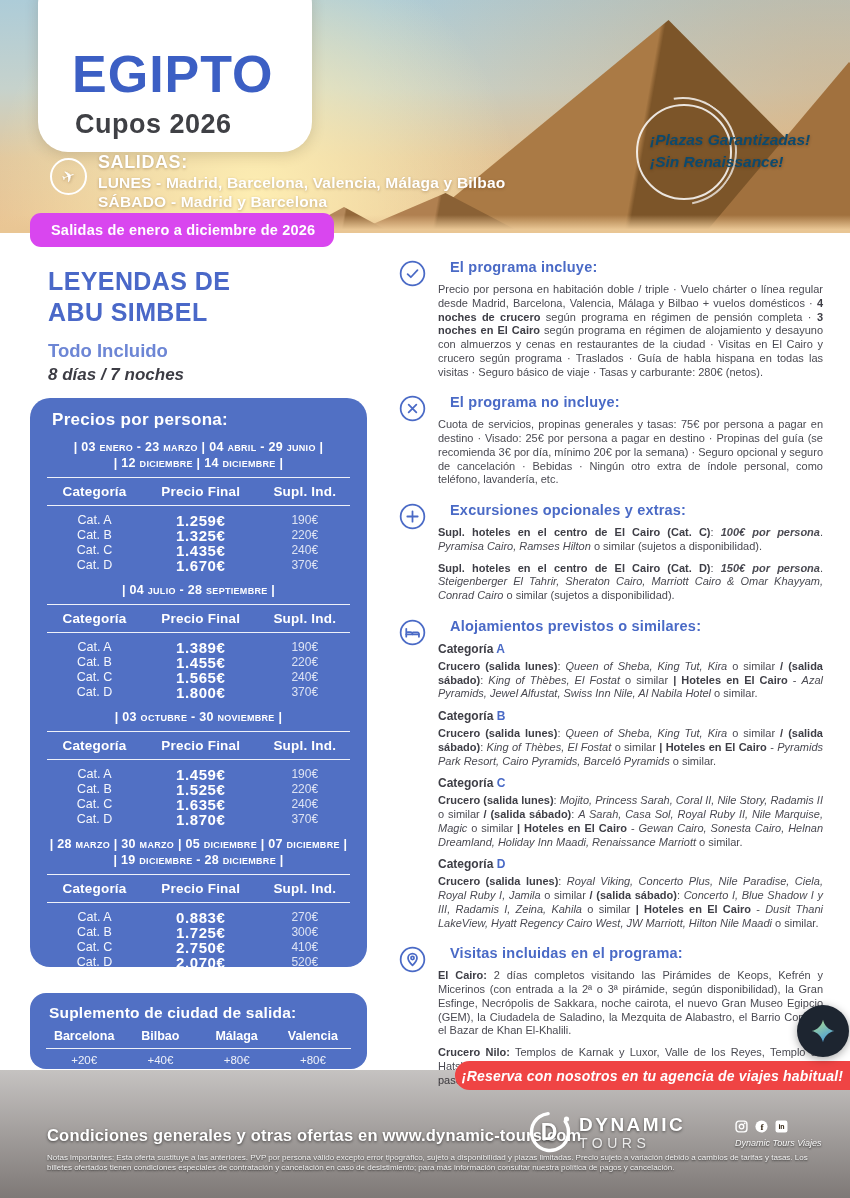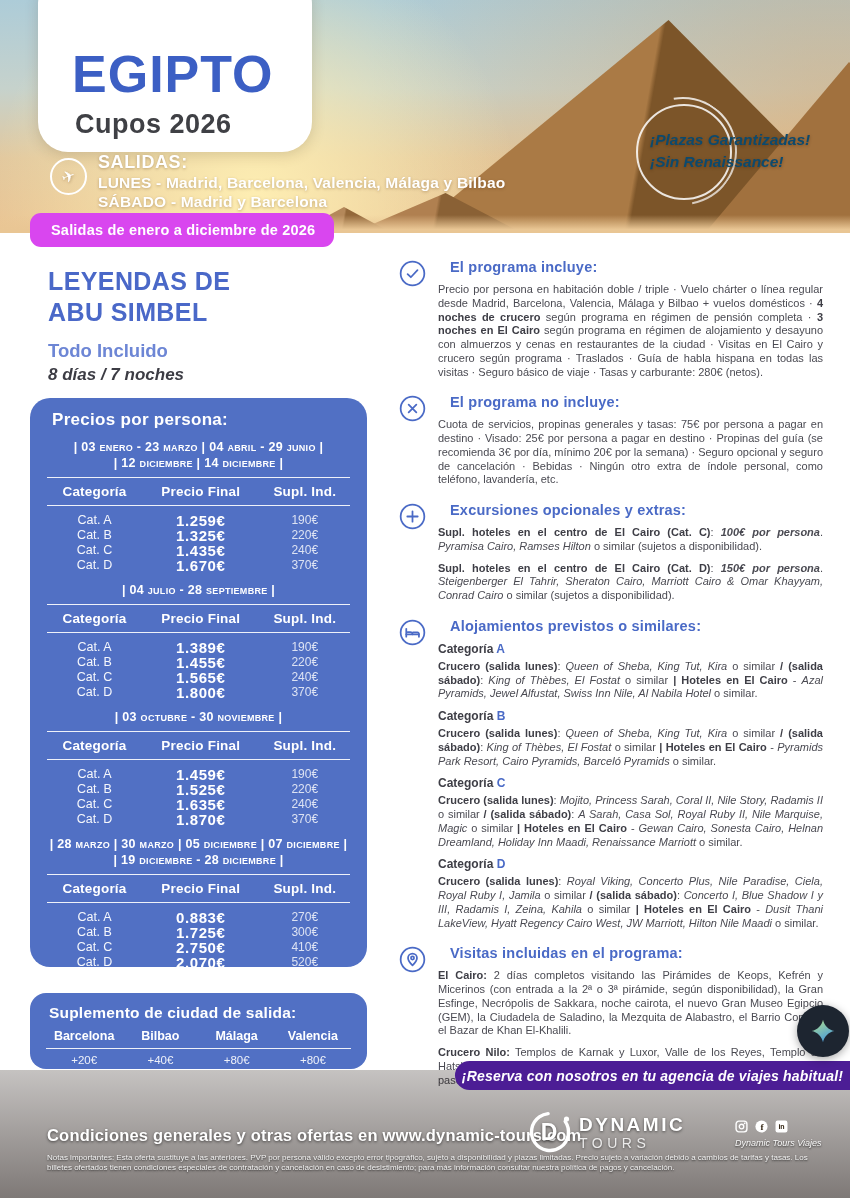--- a/index.html
+++ b/index.html
@@ -96,21 +96,21 @@
   .sec-icon svg *{stroke:#4a6ac6;stroke-width:1.7;fill:none;stroke-linecap:round;stroke-linejoin:round;}
   .sec-h{margin:5px 12px 8px;font-size:14.5px;font-weight:800;color:#4a6ac6;letter-spacing:.2px;}
   .sec-body{margin:0 0 8px;font-size:11px;line-height:1.25;color:#4a4a52;text-align:justify;}
   .seg-b{font-weight:700;color:#3e3e46;}
   .seg-i{font-style:italic;}
   .seg-bi{font-weight:700;font-style:italic;}
   .cat-label{margin:7px 0 4px;font-size:12px;font-weight:800;color:#3e3e46;}
   .cat-letter{color:#4a6ac6;}
 
   
-  .reserve{position:absolute;left:455px;top:1061px;width:395px;height:29px;background:#4c1d95;
+  .reserve{position:absolute;left:455px;top:1061px;width:395px;height:29px;background:#ef4444;
     border-radius:15px 0 0 15px;display:flex;align-items:center;justify-content:center;
     color:#fff;font-size:14px;font-weight:700;font-style:italic;letter-spacing:.2px;z-index:5;}
 
   .footer{position:absolute;left:0;top:1070px;width:850px;height:128px;overflow:hidden;
     background:
       radial-gradient(circle at 12% 30%, rgba(222,120,40,.55), transparent 22%),
       radial-gradient(circle at 26% 70%, rgba(200,60,35,.5), transparent 18%),
       radial-gradient(circle at 45% 25%, rgba(240,190,80,.55), transparent 20%),
       radial-gradient(circle at 60% 65%, rgba(36,120,110,.55), transparent 22%),
       radial-gradient(circle at 76% 30%, rgba(235,160,60,.5), transparent 20%),

